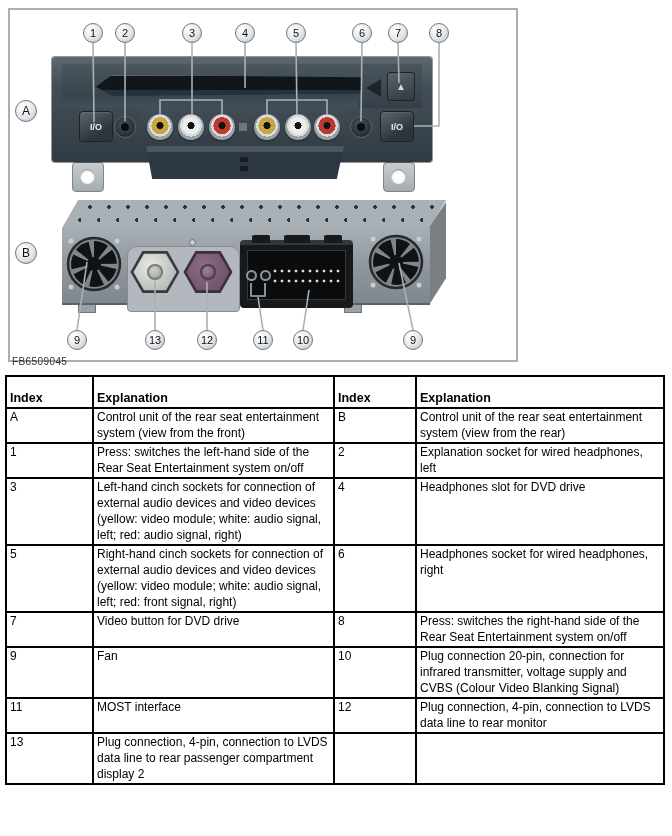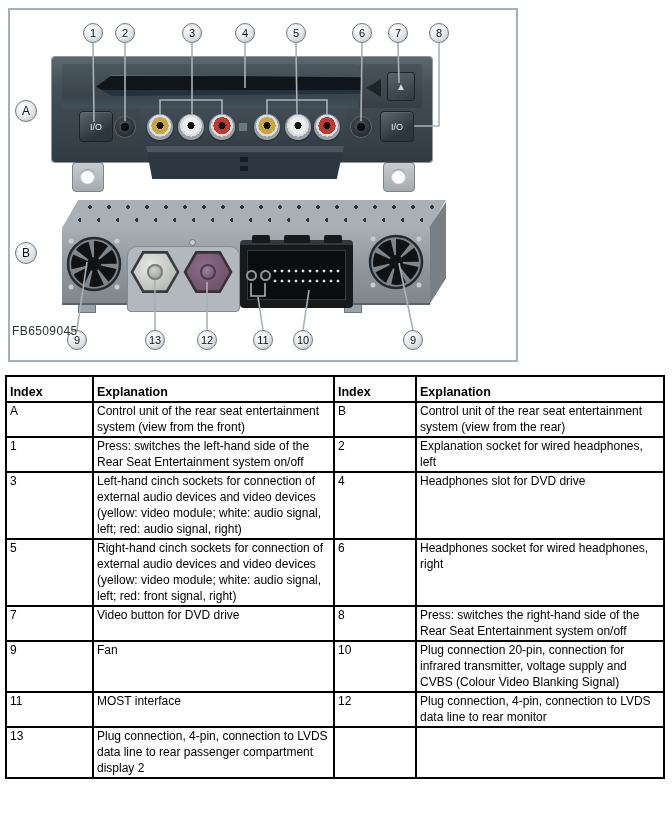--- a/index.html
+++ b/index.html
@@ -34,21 +34,21 @@
   .eject-arrow{position:absolute;left:366px;top:79px;width:0;height:0;z-index:3;
       border-top:9px solid transparent;border-bottom:9px solid transparent;
       border-right:15px solid #1d2428;}
   .eject-button{position:absolute;left:387px;top:72px;width:28px;height:29px;z-index:3;
       background:linear-gradient(160deg,#59646b,#30393f);border:1px solid #1d2327;
       border-radius:3px;display:flex;align-items:center;justify-content:center;
       color:#d3d8db;font-size:10px;box-sizing:border-box;}
   .io-button{position:absolute;width:34px;height:31px;z-index:3;top:111px;
       background:linear-gradient(150deg,#5d676e,#2c353b 70%);border:1px solid #1c2226;
       border-radius:4px;display:flex;align-items:center;justify-content:center;
-      color:#e9eced;font-size:9px;font-weight:normal;box-sizing:border-box;
+      color:#e9eced;font-size:9px;font-weight:bold;box-sizing:border-box;
       box-shadow:inset 0 1px 1px #7b858c66;}
   .io-left{left:79px;} .io-right{left:380px;}
   .jack{position:absolute;width:22px;height:22px;border-radius:50%;z-index:3;top:116px;
       background:radial-gradient(circle at 45% 40%,#4c565d,#23292e 75%);
       border:1px solid #5c666d;box-sizing:border-box;}
   .jack::after{content:"";position:absolute;left:6px;top:6px;width:8px;height:8px;
       border-radius:50%;background:#0b0e10;}
   .jack-left{left:114px;} .jack-right{left:350px;}
   .socket-panel{position:absolute;left:140px;top:108px;width:206px;height:38px;z-index:2;
       background:linear-gradient(180deg,#414c54,#333e46);border-radius:2px;}
@@ -106,29 +106,29 @@
   .pin-block .tab{position:absolute;top:-5px;height:8px;background:#17191b;border-radius:2px 2px 0 0;}
   .pin-block .recess{position:absolute;left:7px;top:10px;width:99px;height:50px;
       background:#0b0c0d;border:1px solid #33383c;box-sizing:border-box;}
   .pin-field{position:absolute;left:32px;top:26px;width:70px;height:20px;
       background-image:radial-gradient(circle at 3px 5px,#dfe2e4 1.2px,transparent 1.7px),
                        radial-gradient(circle at 3px 15px,#dfe2e4 1.2px,transparent 1.7px);
       background-size:7px 20px;}
   .most-port{position:absolute;width:11px;height:11px;border-radius:50%;top:270px;z-index:4;
       background:#14171a;border:2px solid #9097.9c;border:2px solid #90979c;box-sizing:border-box;}
 
-  .figure-code{position:absolute;left:12px;top:324px;font-size:12px;color:#2c3134;
+  .figure-code{position:absolute;left:12px;top:356px;font-size:10px;color:#2c3134;
       letter-spacing:.4px;z-index:7;}
 
   
   .tbl{position:absolute;left:5px;top:375px;width:658px;border-collapse:collapse;
       table-layout:fixed;z-index:8;}
   .tbl th,.tbl td{border:2px solid #000;font-size:12px;line-height:16px;
       padding:0 2px 1px 3px;vertical-align:top;color:#000;word-wrap:break-word;}
-  .tbl th{text-align:left;font-weight:bold;font-size:12.5px;line-height:15px;padding-top:8px;}
+  .tbl th{text-align:left;font-weight:bold;font-size:12.5px;line-height:15px;padding-top:14px;}
 </style>
 </head>
 <body>
 
 <div class="page">
 
   <div class="figure-frame"></div>
 
   <svg class="leaders" width="672" height="372">
     <g fill="none" stroke="#a8b1b8" stroke-width="1.6">

